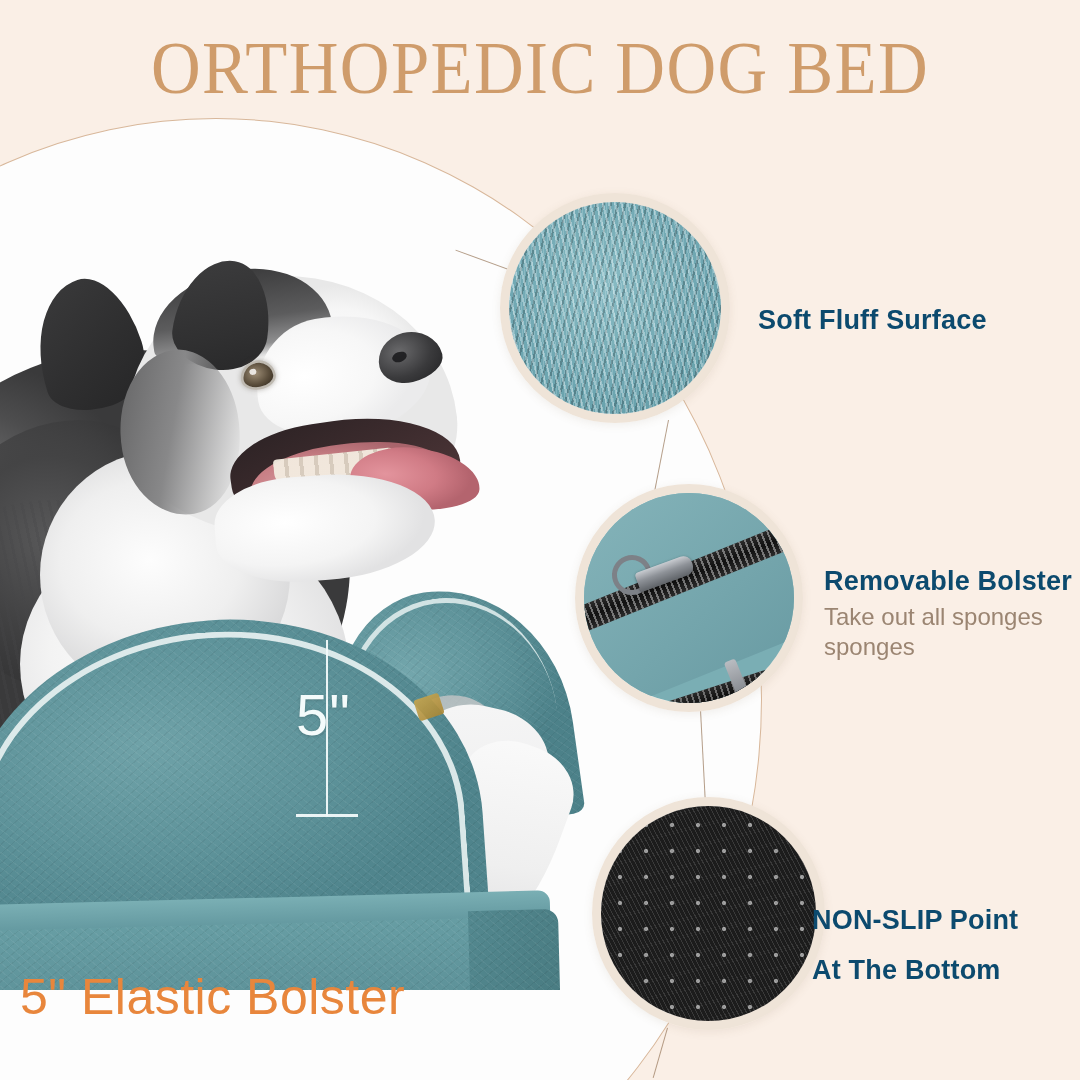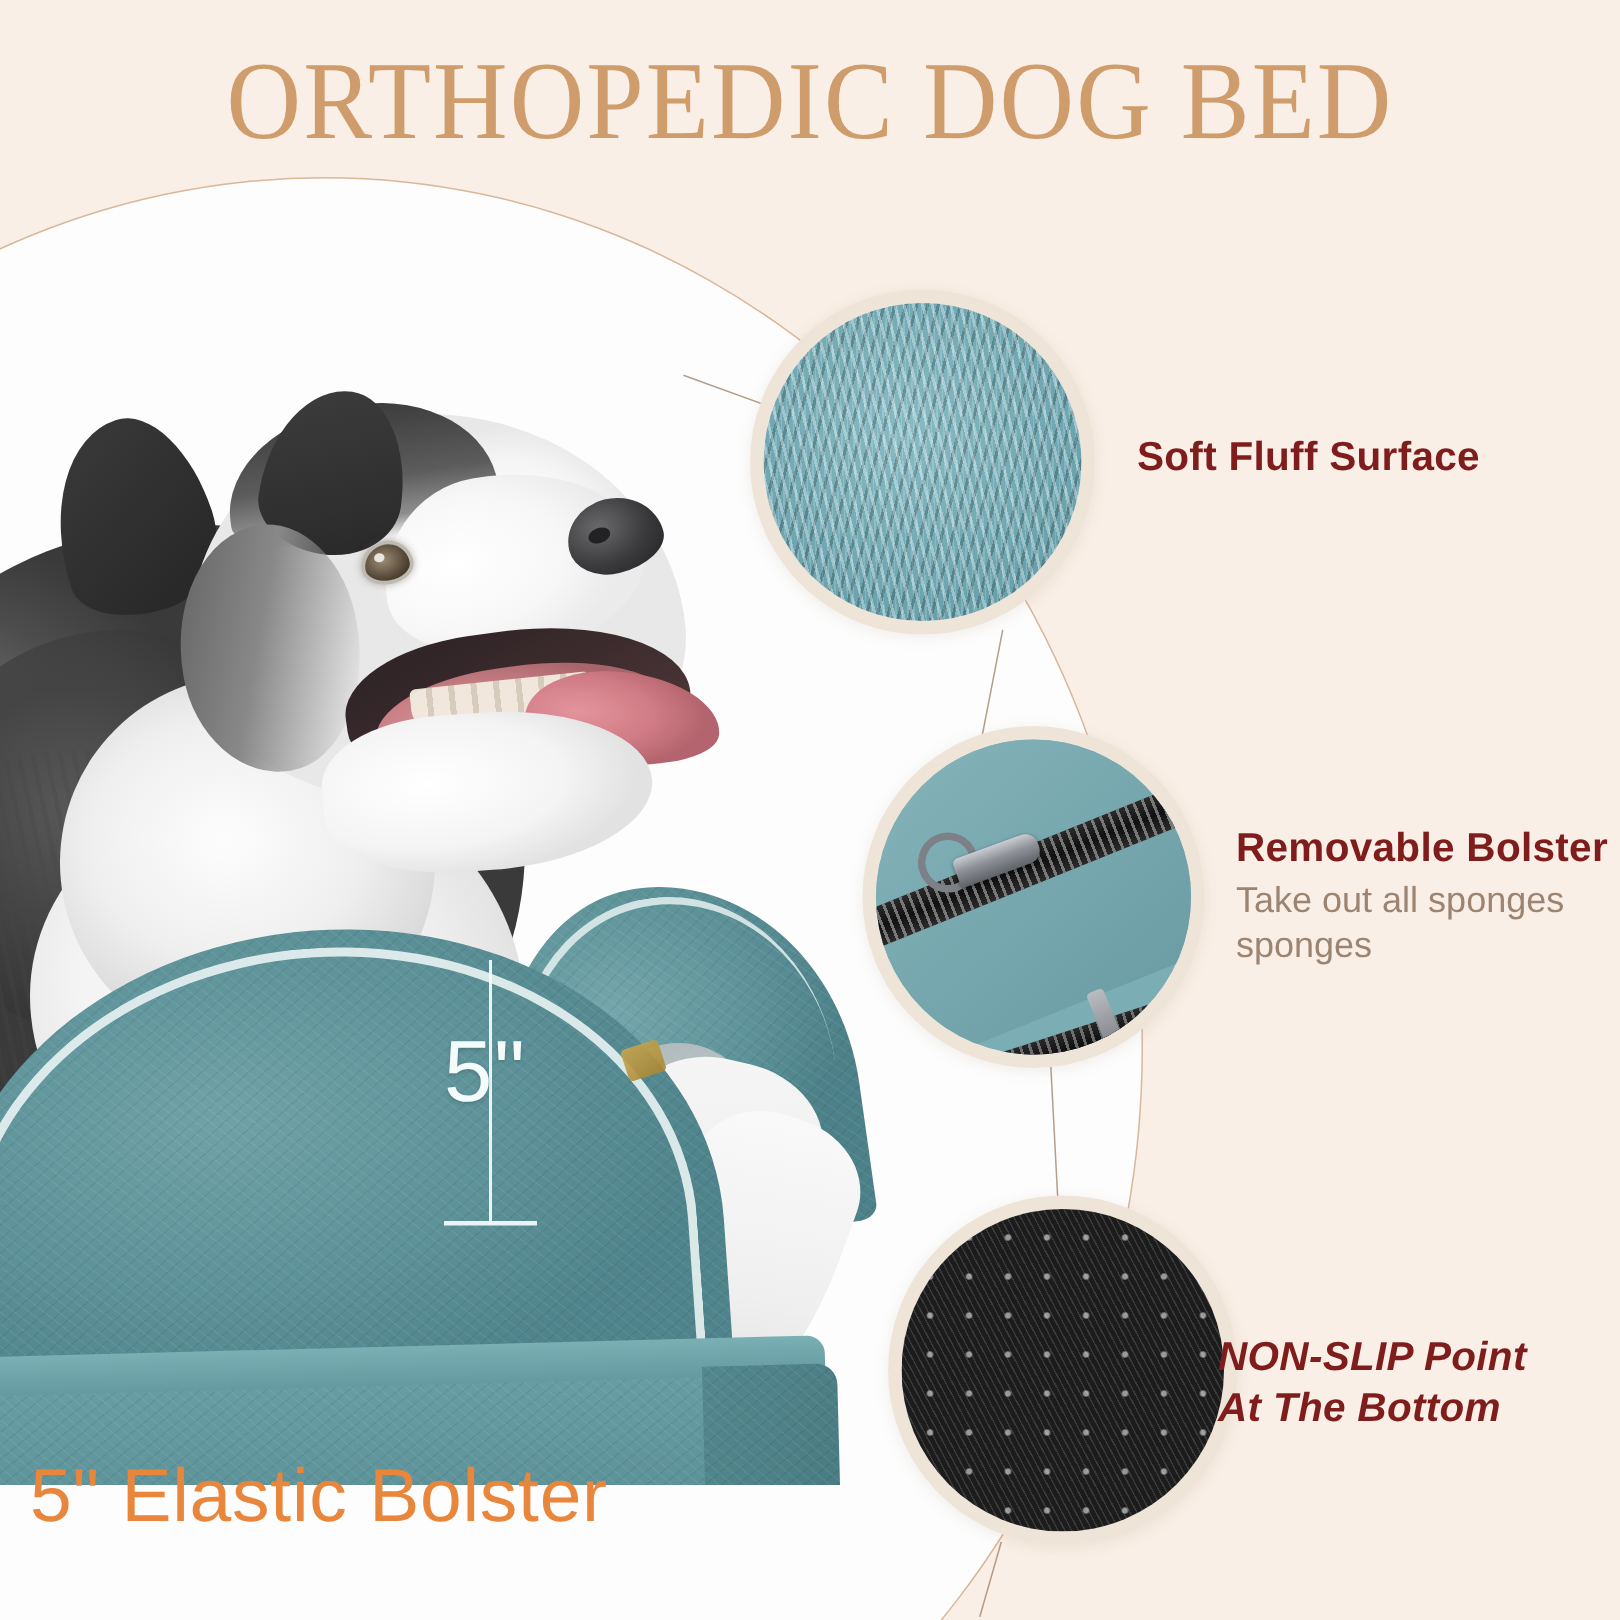--- a/index.html
+++ b/index.html
@@ -346,30 +346,30 @@
   
   .conn{position:absolute;background:#9c7d62;opacity:.75;}
   .conn1{left:668px;top:420px;width:1.3px;height:72px;transform:rotate(11deg);transform-origin:top center;}
   .conn2{left:700px;top:710px;width:1.3px;height:96px;transform:rotate(-3deg);transform-origin:top center;}
   .conn3{left:667px;top:1028px;width:1.3px;height:52px;transform:rotate(16deg);transform-origin:top center;}
   .conn0{left:455px;top:250px;width:1.3px;height:70px;transform:rotate(-70deg);transform-origin:top center;}
 
   
   .label-block{position:absolute;}
   .lbl-head{
-    font-size:27px;font-weight:bold;color:#7f1d1d;
-    letter-spacing:.2px;line-height:1.25;white-space:nowrap;
+    font-size:27px;font-weight:bold;color:#0c4a6e;
+    letter-spacing:.2px;line-height:1.25;white-space:nowrap;margin-top:16px;
   }
   .lbl-sub{
     font-size:24px;font-weight:400;color:#9b8572;
     line-height:1.28;margin-top:3px;
   }
   .l1{left:758px;top:288px;}
   .l2{left:824px;top:549px;width:250px;}
-  .l3{left:812px;top:888px;font-style:italic;}
+  .l3{left:812px;top:888px;}
 
   
   .caption{
     position:absolute;left:20px;top:968px;
     font-size:50px;font-weight:400;color:#e8863c;
     letter-spacing:.5px;
     font-family:"Liberation Sans",sans-serif;
   }
 </style>
 </head>

